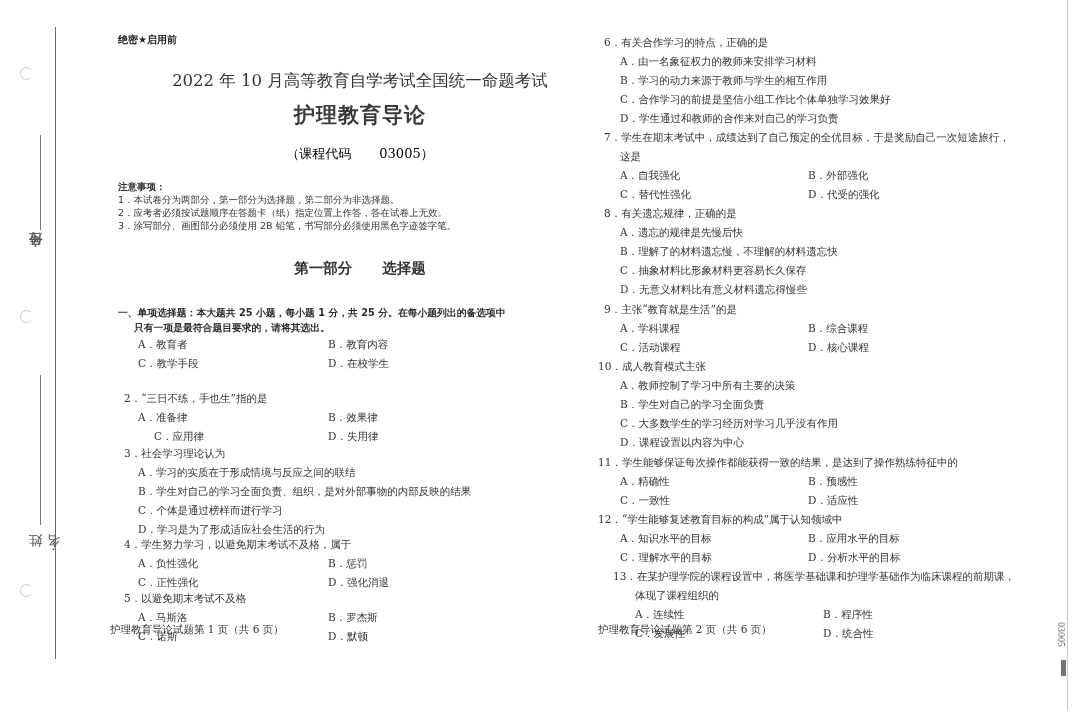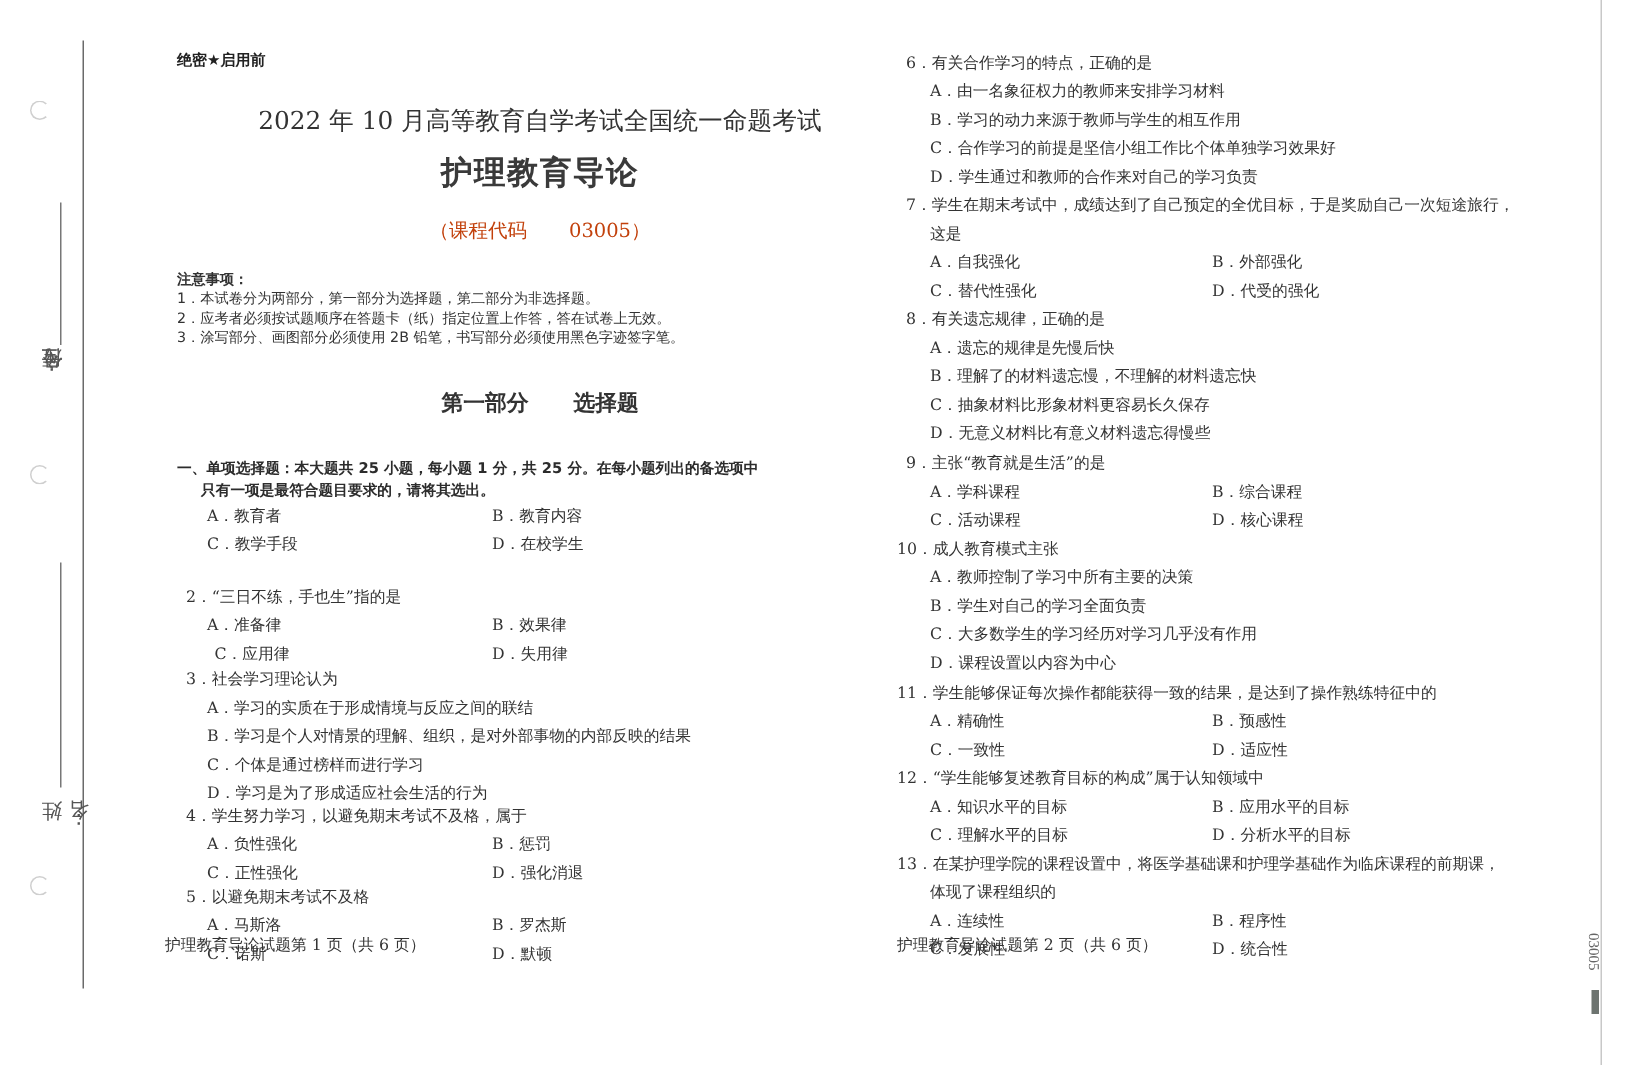--- a/index.html
+++ b/index.html
@@ -115,21 +115,21 @@
       color: #3a3a3a;
       letter-spacing: 1px;
     }
     .course-code {
       position: absolute;
       left: 0;
       width: 500px;
       text-align: center;
       top: 145px;
       font-size: 13px;
-      color: #c2410c;
+      color: #000000;
     }
     .course-code span.gap { display: inline-block; width: 28px; }
 
     .notice {
       position: absolute;
       left: 8px;
       top: 180px;
       font-family: "DejaVu Sans", sans-serif;
       font-size: 9.5px;
       line-height: 13px;
@@ -257,29 +257,29 @@
     </div>
   </div>
 
   <div class="qblock" style="left:14px;top:389px;width:400px;">
     <div class="q-stem"><span class="qnum">2．</span><span>“三日不练，手也生”指的是</span></div>
     <div class="opt-row">
       <span class="opt" style="left:14px;">A．准备律</span>
       <span class="opt" style="left:204px;">B．效果律</span>
     </div>
     <div class="opt-row">
-      <span class="opt" style="left:19px;text-align:center;">C．应用律</span>
+      <span class="opt" style="left:30px;text-align:center;">C．应用律</span>
       <span class="opt" style="left:204px;">D．失用律</span>
     </div>
   </div>
 
   <div class="qblock" style="left:14px;top:444px;width:400px;">
     <div class="q-stem"><span class="qnum">3．</span><span>社会学习理论认为</span></div>
     <div class="opt-full" style="padding-left:14px;">A．学习的实质在于形成情境与反应之间的联结</div>
-    <div class="opt-full" style="padding-left:14px;">B．学习是个人对情景的理解、组织，是对外部事物的内部反映的结果</div>
+    <div class="opt-full" style="padding-left:14px;">B．学生对自己的学习全面负责、组织，是对外部事物的内部反映的结果</div>
     <div class="opt-full" style="padding-left:14px;">C．个体是通过榜样而进行学习</div>
     <div class="opt-full" style="padding-left:14px;">D．学习是为了形成适应社会生活的行为</div>
   </div>
 
   <div class="qblock" style="left:14px;top:535px;width:400px;">
     <div class="q-stem"><span class="qnum">4．</span><span>学生努力学习，以避免期末考试不及格，属于</span></div>
     <div class="opt-row">
       <span class="opt" style="left:14px;">A．负性强化</span>
       <span class="opt" style="left:204px;">B．惩罚</span>
     </div>
@@ -372,21 +372,21 @@
     <div class="opt-row">
       <span class="opt" style="left:22px;">A．知识水平的目标</span>
       <span class="opt" style="left:210px;">B．应用水平的目标</span>
     </div>
     <div class="opt-row">
       <span class="opt" style="left:22px;">C．理解水平的目标</span>
       <span class="opt" style="left:210px;">D．分析水平的目标</span>
     </div>
   </div>
 
-  <div class="qblock" style="left:0px;top:567px;width:420px;">
+  <div class="qblock" style="left:15px;top:567px;width:420px;">
     <div class="q-stem"><span class="qnum">13．</span><span>在某护理学院的课程设置中，将医学基础课和护理学基础作为临床课程的前期课，</span></div>
     <div class="q-cont" style="padding-left:22px;">体现了课程组织的</div>
     <div class="opt-row">
       <span class="opt" style="left:22px;">A．连续性</span>
       <span class="opt" style="left:210px;">B．程序性</span>
     </div>
     <div class="opt-row">
       <span class="opt" style="left:22px;">C．发展性</span>
       <span class="opt" style="left:210px;">D．统合性</span>
     </div>

